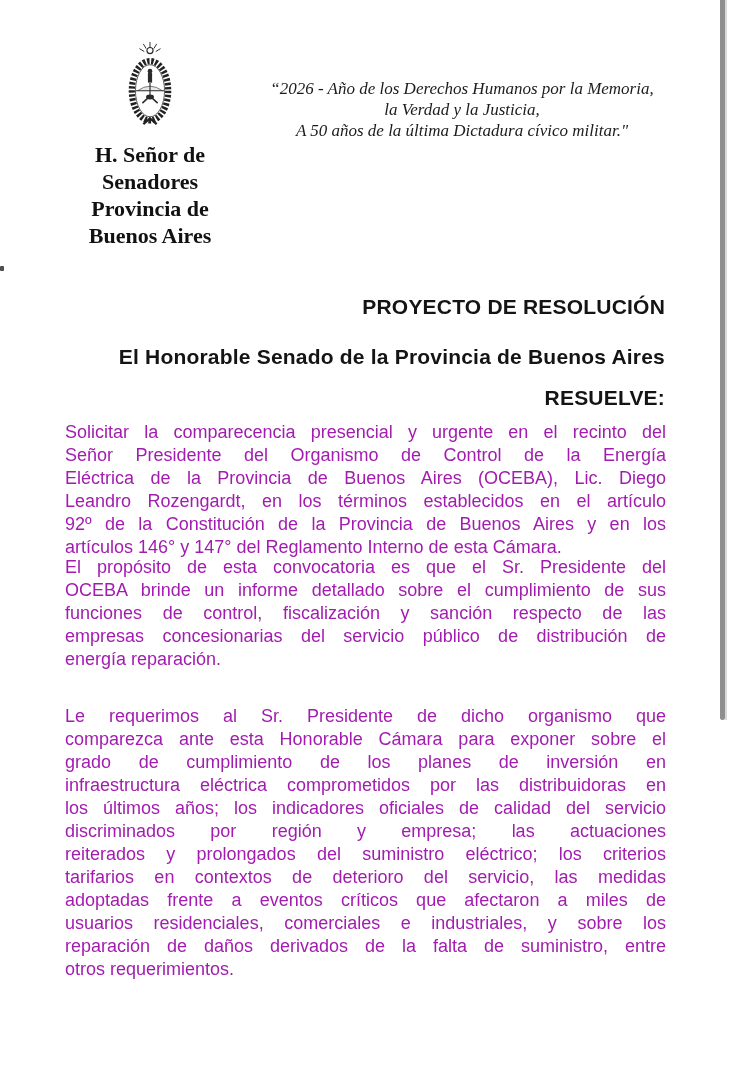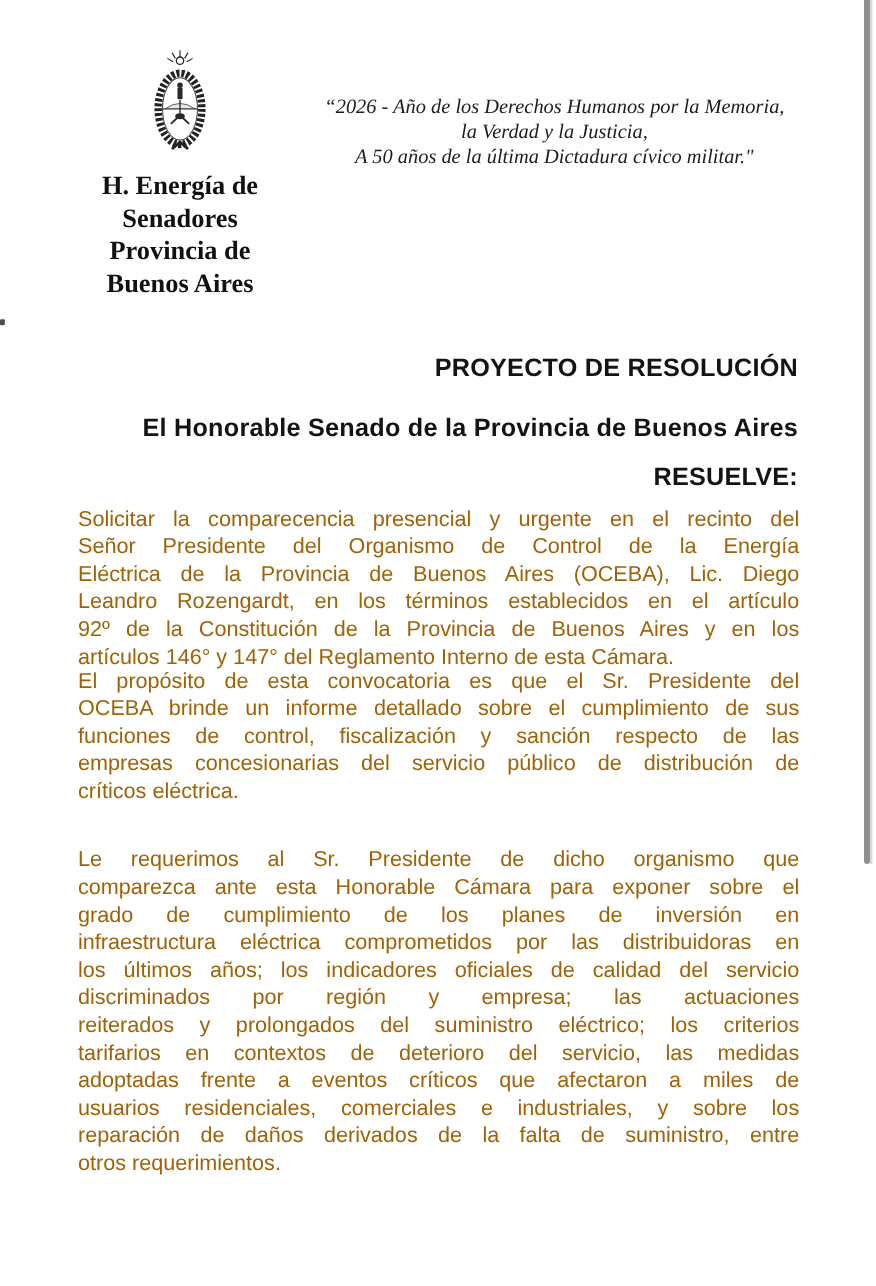--- a/index.html
+++ b/index.html
@@ -30,21 +30,21 @@
     position:absolute;left:65px;width:600px;
     font-weight:bold;font-size:21px;letter-spacing:.2px;
     text-align:right;color:#141414;white-space:nowrap;
   }
   .h-project{top:295px;}
   .h-chamber{top:345px;}
   .h-resolve{top:386px;}
   
   .para{
     position:absolute;left:65px;width:601px;
-    font-size:18px;color:#a16207;
+    font-size:18px;color:#a21caf;
   }
   .p1{top:421px;}
   .p2{top:556px;}
   .p3{top:705px;}
   .jline{
     height:23px;line-height:23px;
     text-align:justify;text-align-last:justify;
     white-space:normal;
   }
   .jline.last{text-align-last:left;}
@@ -93,21 +93,21 @@
       <line x1="30" y1="44" x2="30" y2="58" stroke="#2a2a2a" stroke-width="1.2"></line>
       <ellipse cx="30" cy="58.5" rx="4.2" ry="2.6" fill="#2a2a2a"></ellipse>
       <line x1="22" y1="65" x2="28" y2="59.5" stroke="#2a2a2a" stroke-width="1.6"></line>
       <line x1="38" y1="65" x2="32" y2="59.5" stroke="#2a2a2a" stroke-width="1.6"></line>
 
       <path d="M23,87 L30,81 L37,87" fill="none" stroke="#222222" stroke-width="2.4"></path>
     </svg>
   </div>
 
   <div class="institution">
-      <div class="iline">H. Energía de</div>
+      <div class="iline">H. Señor de</div>
       <div class="iline">Senadores</div>
       <div class="iline">Provincia de</div>
       <div class="iline">Buenos Aires</div>
     </div>
 
   <div class="quote">
       <div class="qline">“2026 - Año de los Derechos Humanos por la Memoria,</div>
       <div class="qline">la Verdad y la Justicia,</div>
       <div class="qline">A 50 años de la última Dictadura cívico militar."</div>
     </div>
@@ -122,21 +122,21 @@
       <div class="jline">Eléctrica de la Provincia de Buenos Aires (OCEBA), Lic. Diego</div>
       <div class="jline">Leandro Rozengardt, en los términos establecidos en el artículo</div>
       <div class="jline">92º de la Constitución de la Provincia de Buenos Aires y en los</div>
       <div class="jline last">artículos 146° y 147° del Reglamento Interno de esta Cámara.</div>
     </div>
   <div class="para p2">
       <div class="jline">El propósito de esta convocatoria es que el Sr. Presidente del</div>
       <div class="jline">OCEBA brinde un informe detallado sobre el cumplimiento de sus</div>
       <div class="jline">funciones de control, fiscalización y sanción respecto de las</div>
       <div class="jline">empresas concesionarias del servicio público de distribución de</div>
-      <div class="jline last">críticos eléctrica.</div>
+      <div class="jline last">energía reparación.</div>
     </div>
   <div class="para p3">
       <div class="jline">Le requerimos al Sr. Presidente de dicho organismo que</div>
       <div class="jline">comparezca ante esta Honorable Cámara para exponer sobre el</div>
       <div class="jline">grado de cumplimiento de los planes de inversión en</div>
       <div class="jline">infraestructura eléctrica comprometidos por las distribuidoras en</div>
       <div class="jline">los últimos años; los indicadores oficiales de calidad del servicio</div>
       <div class="jline">discriminados por región y empresa; las actuaciones</div>
       <div class="jline">reiterados y prolongados del suministro eléctrico; los criterios</div>
       <div class="jline">tarifarios en contextos de deterioro del servicio, las medidas</div>

